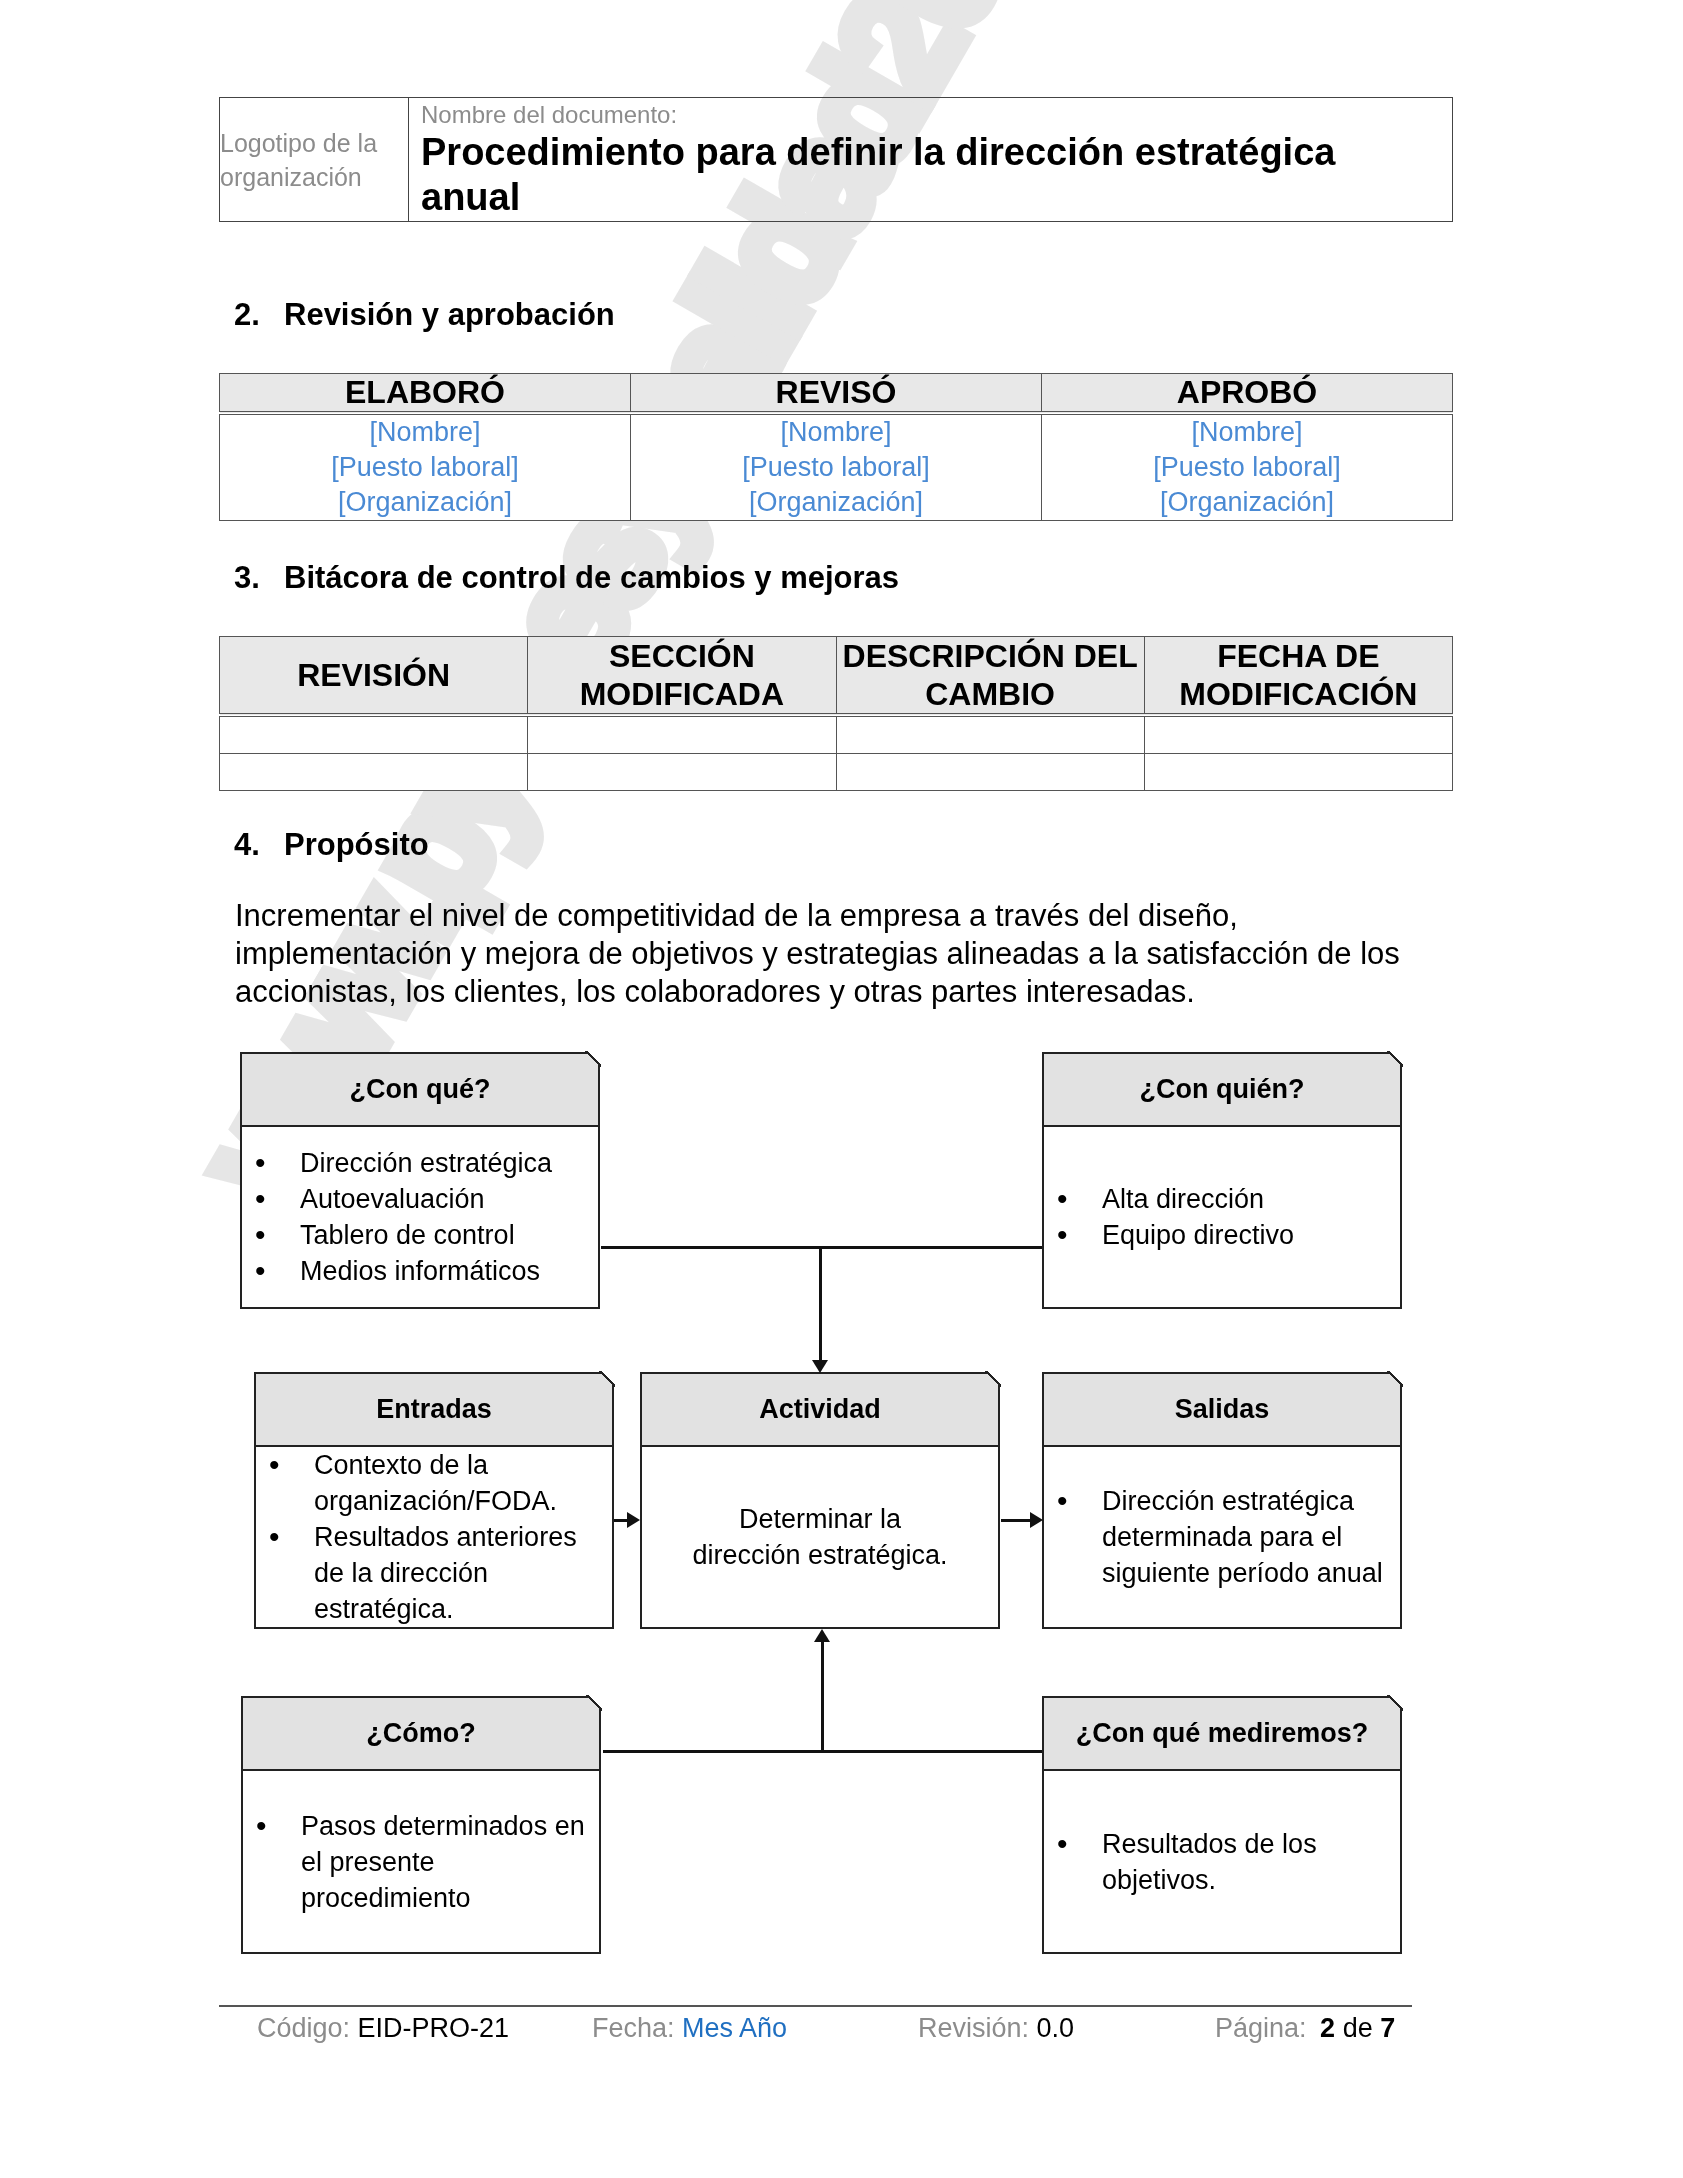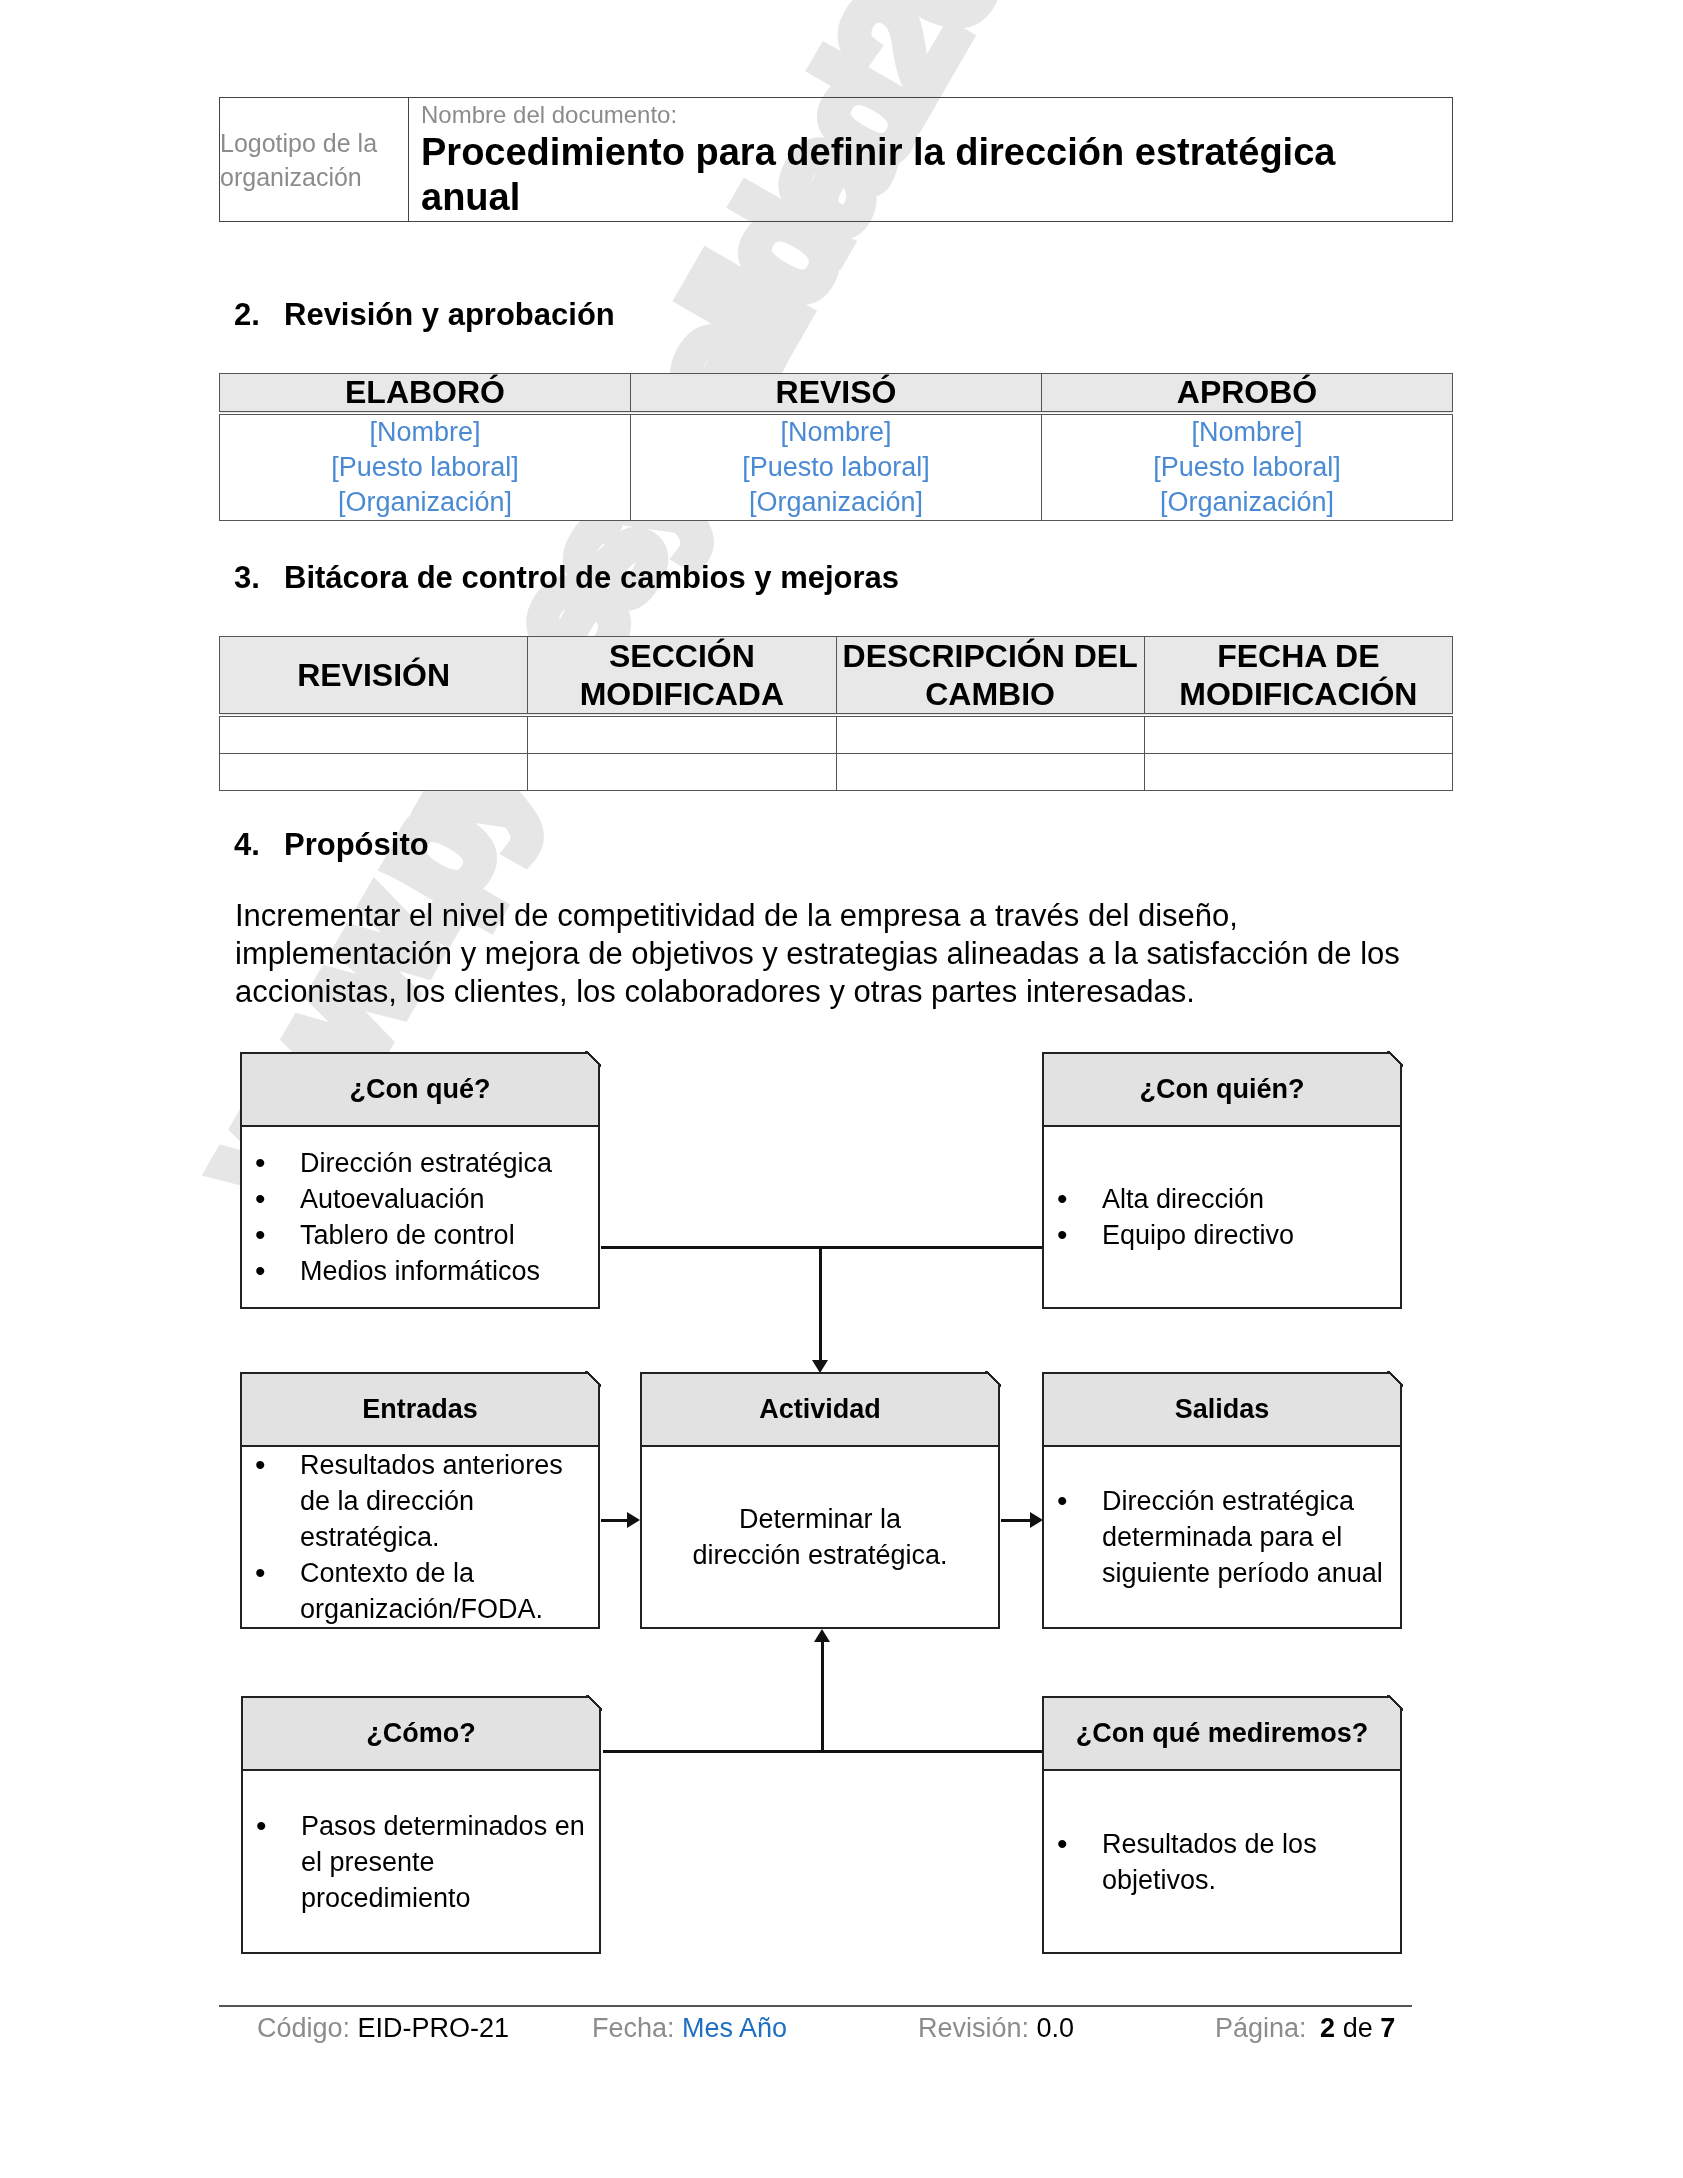--- a/index.html
+++ b/index.html
@@ -168,27 +168,27 @@
   <div class="corner"></div>
   <div class="hdr">¿Con quién?</div>
   <div class="body">
     <ul>
       <li>Alta dirección</li>
       <li>Equipo directivo</li>
     </ul>
   </div>
 </div>
 
-<div class="box" style="left:240px; top:1372px; height:257px;">
+<div class="box" style="left:254px; top:1372px; height:257px;">
   <div class="corner"></div>
   <div class="hdr">Entradas</div>
   <div class="body">
     <ul>
+      <li>Contexto de la organización/FODA.</li>
       <li>Resultados anteriores de la dirección estratégica.</li>
-      <li>Contexto de la organización/FODA.</li>
     </ul>
   </div>
 </div>
 
 <div class="box" style="left:640px; top:1372px; height:257px;">
   <div class="corner"></div>
   <div class="hdr">Actividad</div>
   <div class="body">
     <div class="center-text" style="padding:0 40px;">Determinar la dirección estratégica.</div>
   </div>

